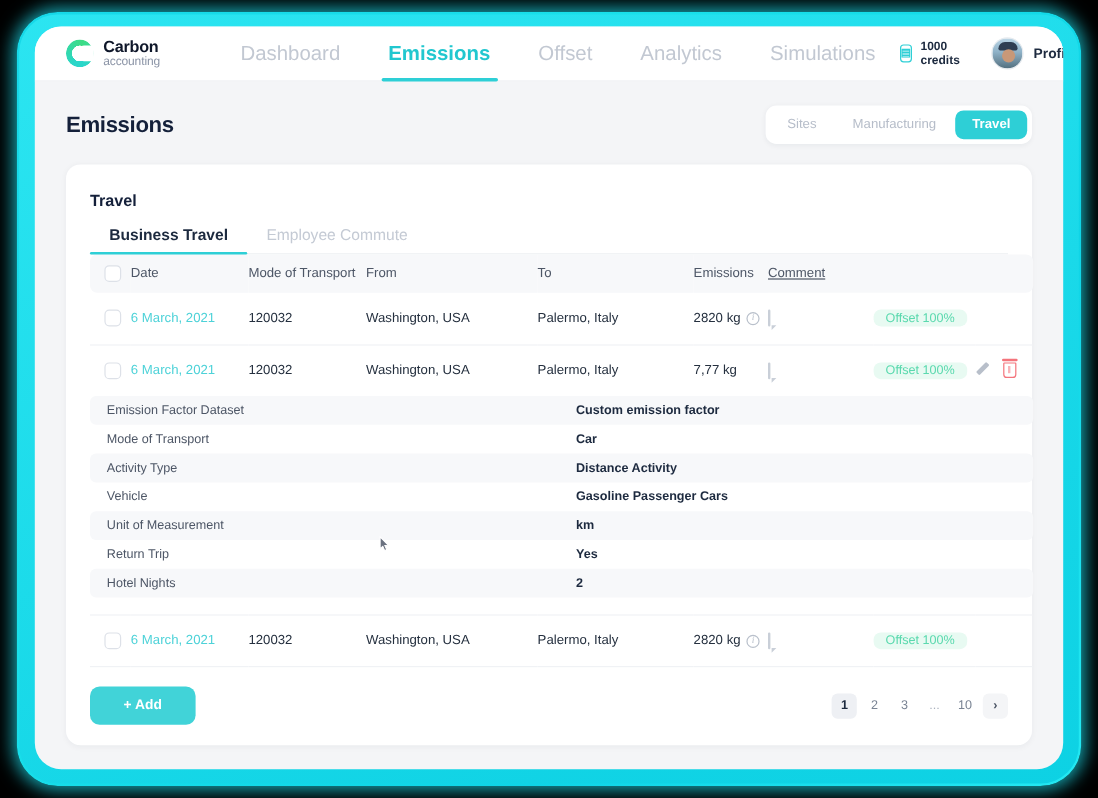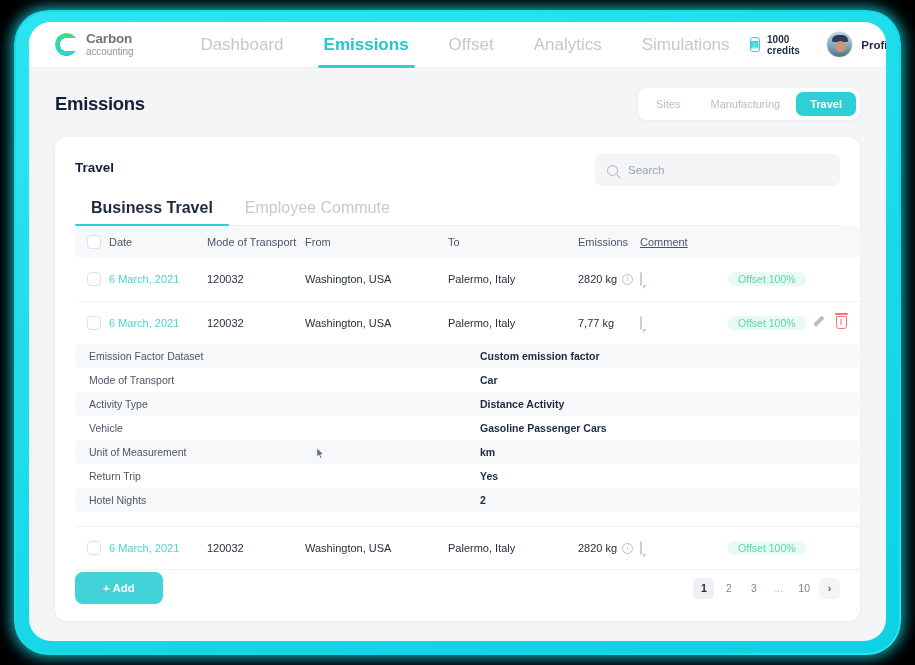--- a/index.html
+++ b/index.html
@@ -66,21 +66,21 @@
   }
   .brand-mark::after {
     content:"";
     position:absolute; right:-1px; top:5px;
     width: 12px; height: 13px;
     background:#ffffff;
     border-radius: 3px;
   }
   .brand-text { line-height: 1.02; }
   .brand-name {
-    font-size: 13.5px; font-weight: 700; color: #737373; letter-spacing: -0.2px;
+    font-size: 13.5px; font-weight: 700; color: #0f172a; letter-spacing: -0.2px;
   }
   .brand-sub {
     font-size: 10px; color: #8b94a6; letter-spacing: -0.1px; margin-top: 1px;
   }
 
   .nav-links { display: flex; align-items: center; margin-left: 47px; height: 46px; }
   .nav-link {
     font-size: 17px;
     color: #c2c8d2;
     padding: 0 20px;
@@ -190,21 +190,21 @@
   .search-input {
     border: none; outline: none; background: transparent;
     font-family: "Liberation Sans", sans-serif;
     font-size: 11.5px; color: #6b7585; width: 100%;
   }
   .search-input::placeholder { color: #99a2b0; }
 
   
   .subtabs { display: flex; margin-top: 13px; border-bottom: 1px solid #eef0f3; }
   .subtab {
-    font-size: 16px; color: #c4cad4;
+    font-size: 13px; color: #c4cad4;
     padding: 0 16px 8px 16px; cursor: pointer; position: relative; text-align: center;
   }
   .subtab.active { color: #1d2a3f; font-weight: 600; }
   .subtab.active::after {
     content:""; position:absolute; left:0; right:0; bottom:-1px;
     height: 2.5px; background:#2ecfd6; border-radius: 2px;
   }
 
   
   table.tbl { width: 100%; border-collapse: collapse; table-layout: fixed; }
@@ -387,24 +387,20 @@
         <div class="seg-btn">Sites</div>
         <div class="seg-btn">Manufacturing</div>
         <div class="seg-btn active">Travel</div>
       </div>
     </div>
 
     <div class="card">
 
       <div class="card-head">
         <div class="card-title">Travel</div>
-        <div class="search-box">
-          <span class="search-icon"></span>
-          <input class="search-input" type="text" placeholder="Search" style="">
-        </div>
       </div>
 
       <div class="subtabs">
         <div class="subtab active">Business Travel</div>
         <div class="subtab">Employee Commute</div>
       </div>
 
       <table class="tbl">
         <colgroup>
           <col class="c-chk">

